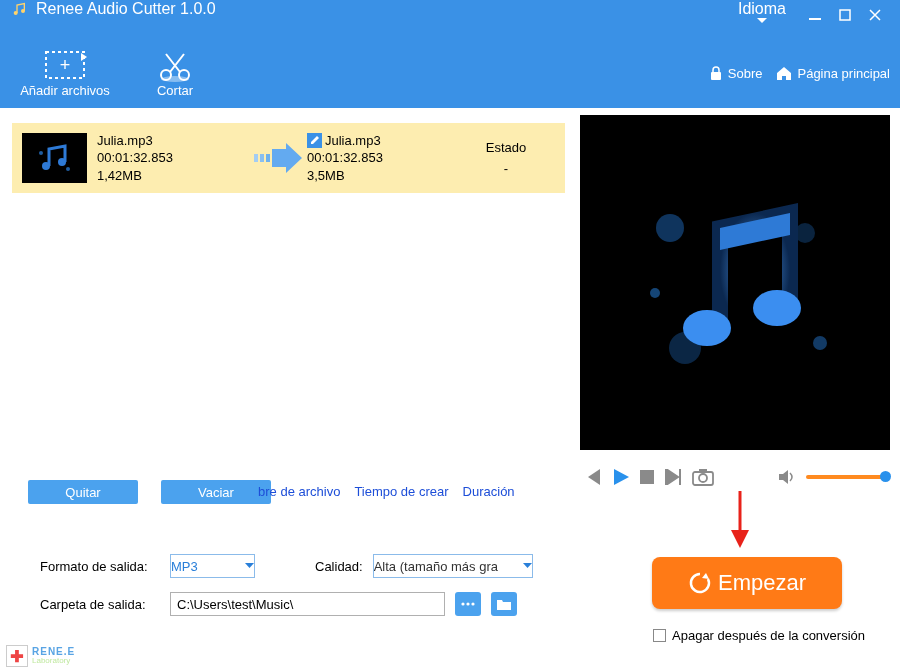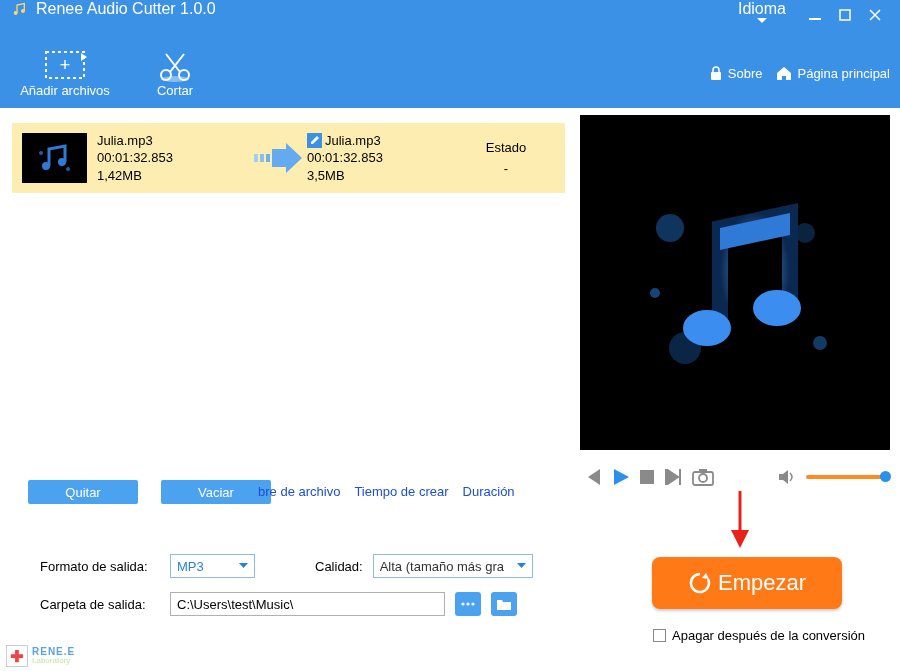--- a/index.html
+++ b/index.html
@@ -38,21 +38,21 @@
 .action-btn { position:absolute; top:372px; height:24px; width:110px; background:#4ba2ee; color:#fff; font-size:13px; display:flex; align-items:center; justify-content:center; cursor:pointer; border-radius:2px;margin-left:16px;}
 #btn-quitar { left:12px; }
 #btn-vaciar { left:145px; }
 
 .col-labels { position:absolute; top:376px; left:263px; width:300px; display:flex; font-size:13px; color:#1d4ed8; gap:14px;}
 .col-labels span { white-space:nowrap;}
 
 .settings { position:absolute; bottom:32px; left:40px; right:30px; height:85px; font-size:13px;}
 .srow { display:flex; align-items:center; gap:10px; margin-bottom:14px;}
 .srow label { width:120px; text-align:left;}
-.combo { height:24px; border:1px solid #8bbbea; display:flex; align-items:center; justify-content:space-between; padding:0 6px; background:#fff; color:#297fd9; cursor:pointer;}
+.combo { height:24px; border:1px solid #8bbbea; display:flex; align-items:center; justify-content:space-between; padding:0 0; background:#fff; color:#297fd9; cursor:pointer;}
 .combo.w1 { width:85px;}
 .combo.w2 { width:160px;}
 .textin { height:24px; width:275px; border:1px solid #b0b0b0; padding:0 6px; font-size:13px;}
 .smallbtn { width:26px; height:24px; background:#4ba2ee; border-radius:3px; display:flex; align-items:center; justify-content:center; color:#fff; cursor:pointer;}
 
 .start-btn { position:absolute; right:58px; bottom:62px; width:190px; height:52px; background:#ff7a16; border-radius:8px; color:#fff; font-size:22px; display:flex; align-items:center; justify-content:center; gap:4px; cursor:pointer; box-shadow: 0 2px 3px rgba(0,0,0,.2);}
 .start-btn svg { margin-right:2px;}
 
 .red-arrow { position:absolute; right:145px; bottom:115px; pointer-events:none;}
 

